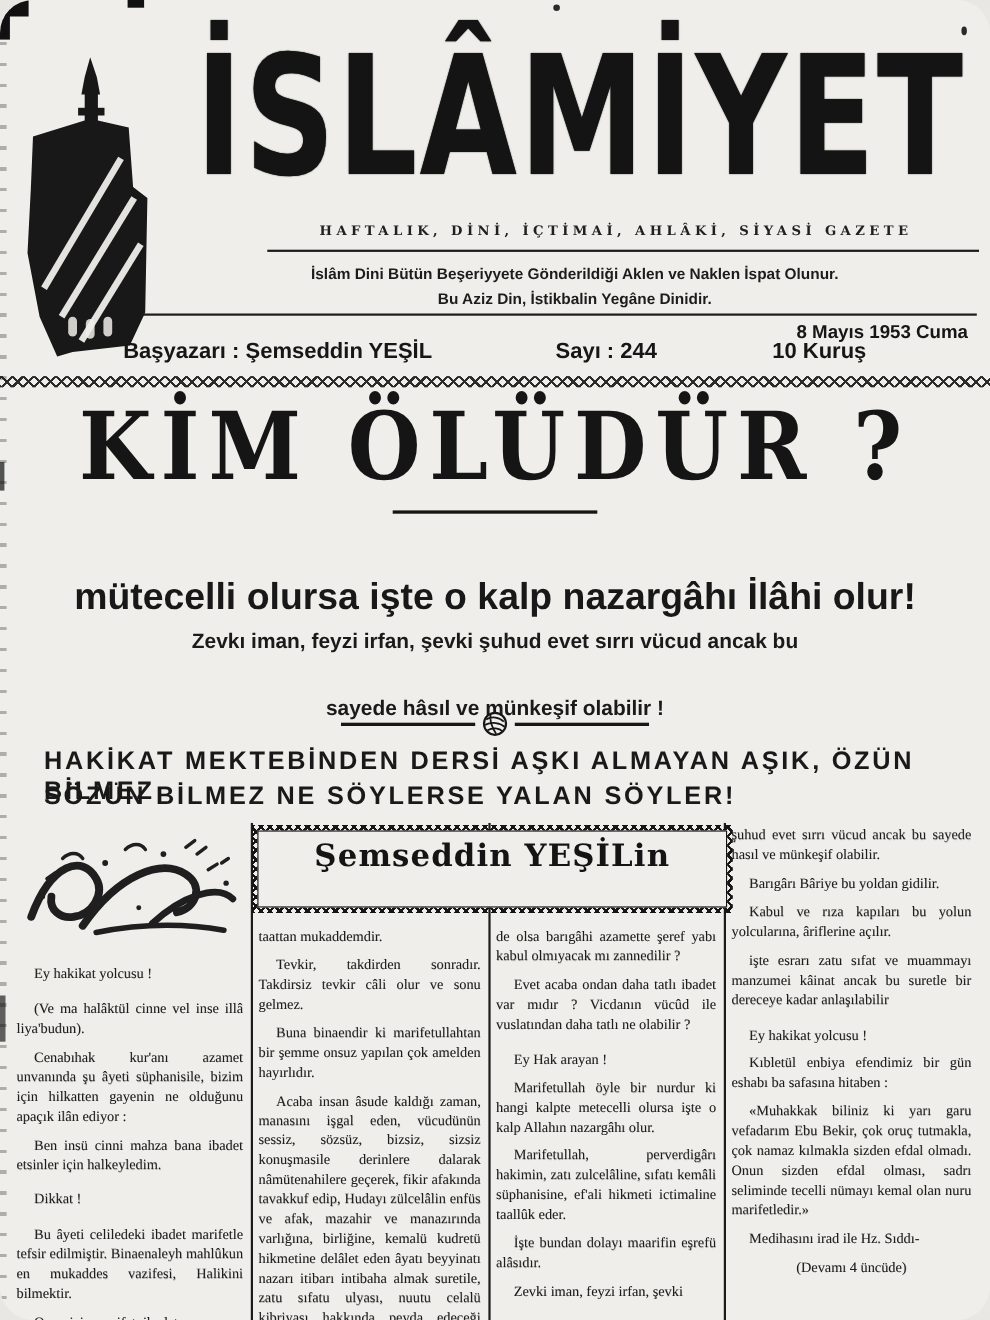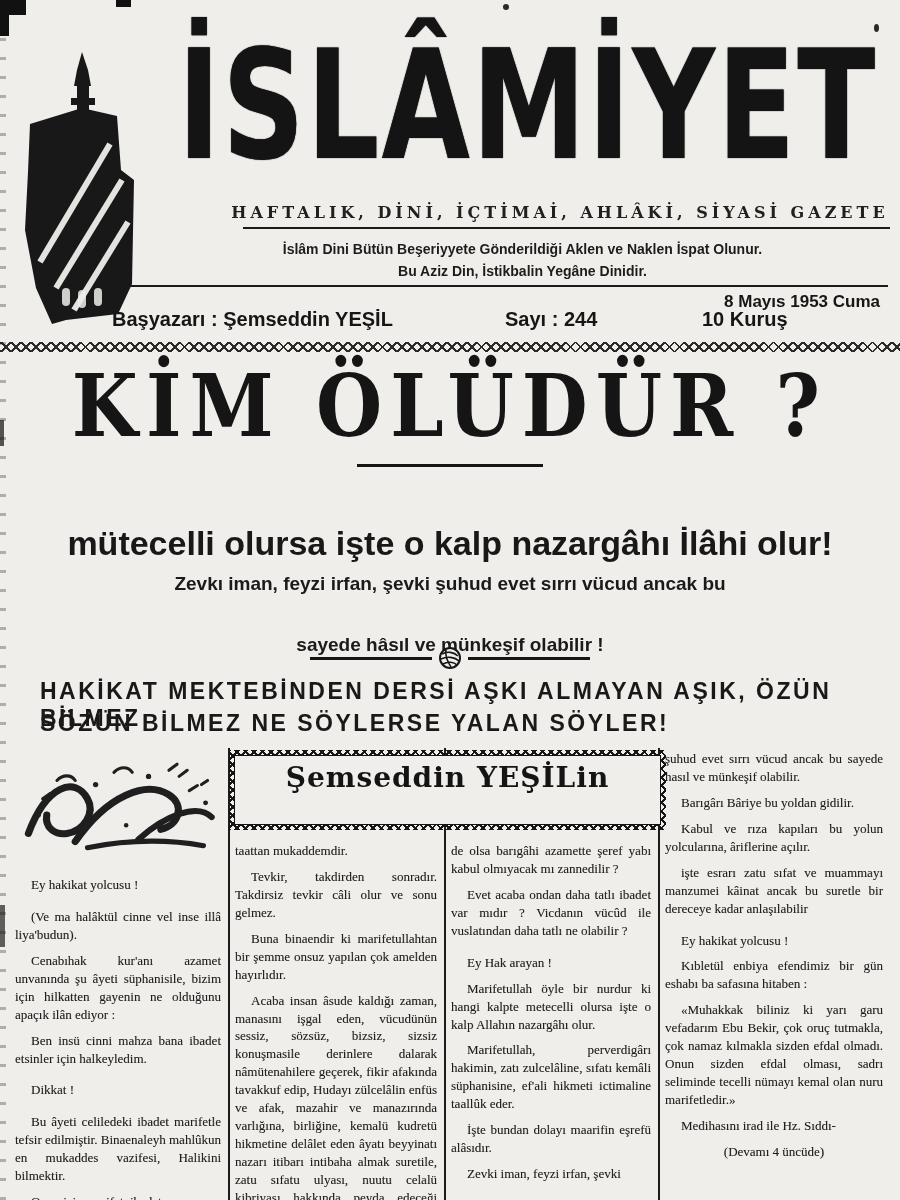--- a/index.html
+++ b/index.html
@@ -1,32 +1,32 @@
 <!DOCTYPE html>
 <html><head>
 <meta charset="utf-8">
 <style>
   html,body{margin:0;padding:0;}
   body{width:900px;height:1200px;overflow:hidden;background:#e8e7e3;}
-  .page{position:relative;width:900px;height:1200px;background:#efeeea;font-family:"Liberation Serif",serif;color:#161616;overflow:hidden;}
+  .page{position:relative;width:900px;height:1200px;background:#efeeea;font-family:"Liberation Serif",serif;color:#161616;overflow:hidden;border-radius:30px;}
 
   
   .edge-noise{position:absolute;left:0;top:0;width:6px;height:1200px;
     background:repeating-linear-gradient(0deg, rgba(25,25,25,.55) 0 3px, transparent 3px 19px);
     opacity:.55;}
   .blot{position:absolute;background:#111;}
   .speck{position:absolute;background:#2a2a2a;border-radius:50%;}
 
   
   .masthead-title{position:absolute;left:165px;top:30px;width:725px;text-align:center;
     font-family:"DejaVu Sans",sans-serif;font-weight:bold;font-size:118px;line-height:1;
     letter-spacing:2px;transform:scale(.97,1.28);transform-origin:50% 0;color:#141414;
     text-shadow:0 0 1px #141414;}
   .masthead-sub{position:absolute;left:230px;top:203px;width:660px;text-align:center;
-    font-family:"DejaVu Serif",serif;font-size:16px;font-weight:bold;letter-spacing:4px;color:#202020;}
+    font-family:"DejaVu Serif",serif;font-size:12px;font-weight:bold;letter-spacing:4px;color:#202020;}
   .rule{position:absolute;background:#1a1a1a;}
   .slogan{position:absolute;left:150px;width:745px;text-align:center;
     font-family:"Liberation Sans",sans-serif;font-weight:bold;font-size:14px;color:#1c1c1c;}
   .date-line{position:absolute;right:20px;top:292px;font-family:"Liberation Sans",sans-serif;
     font-weight:bold;font-size:17px;margin-left:40px;}
   .info{position:absolute;top:308px;font-family:"Liberation Sans",sans-serif;font-weight:bold;font-size:20px;}
   .zigzag{position:absolute;left:0;top:342px;width:900px;height:10px;
     background:
       repeating-linear-gradient(45deg,#161616 0 2px,transparent 2px 7px),
       repeating-linear-gradient(135deg,#161616 0 2px,transparent 2px 7px);

